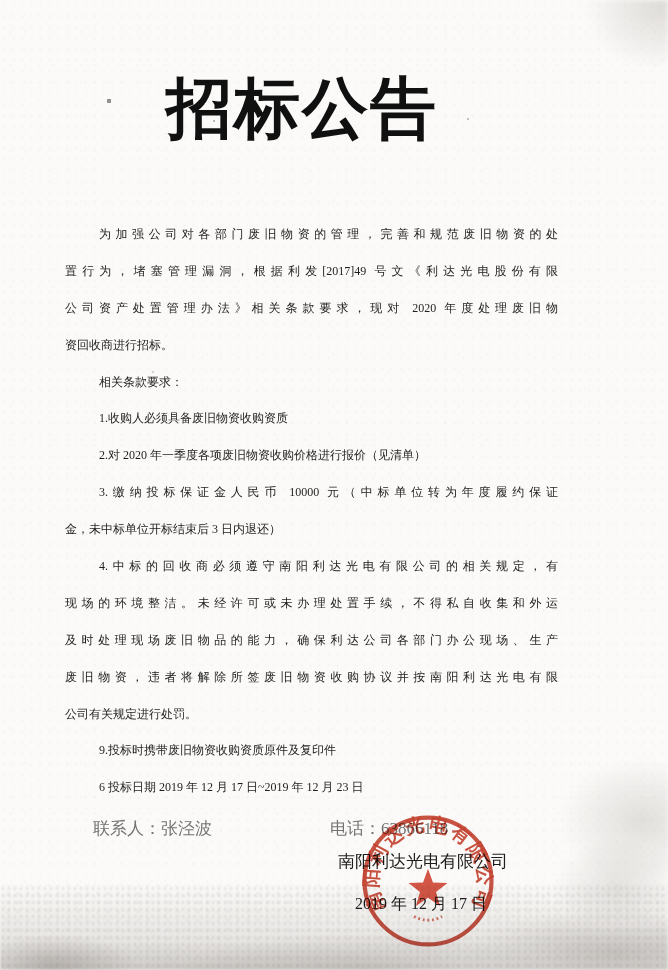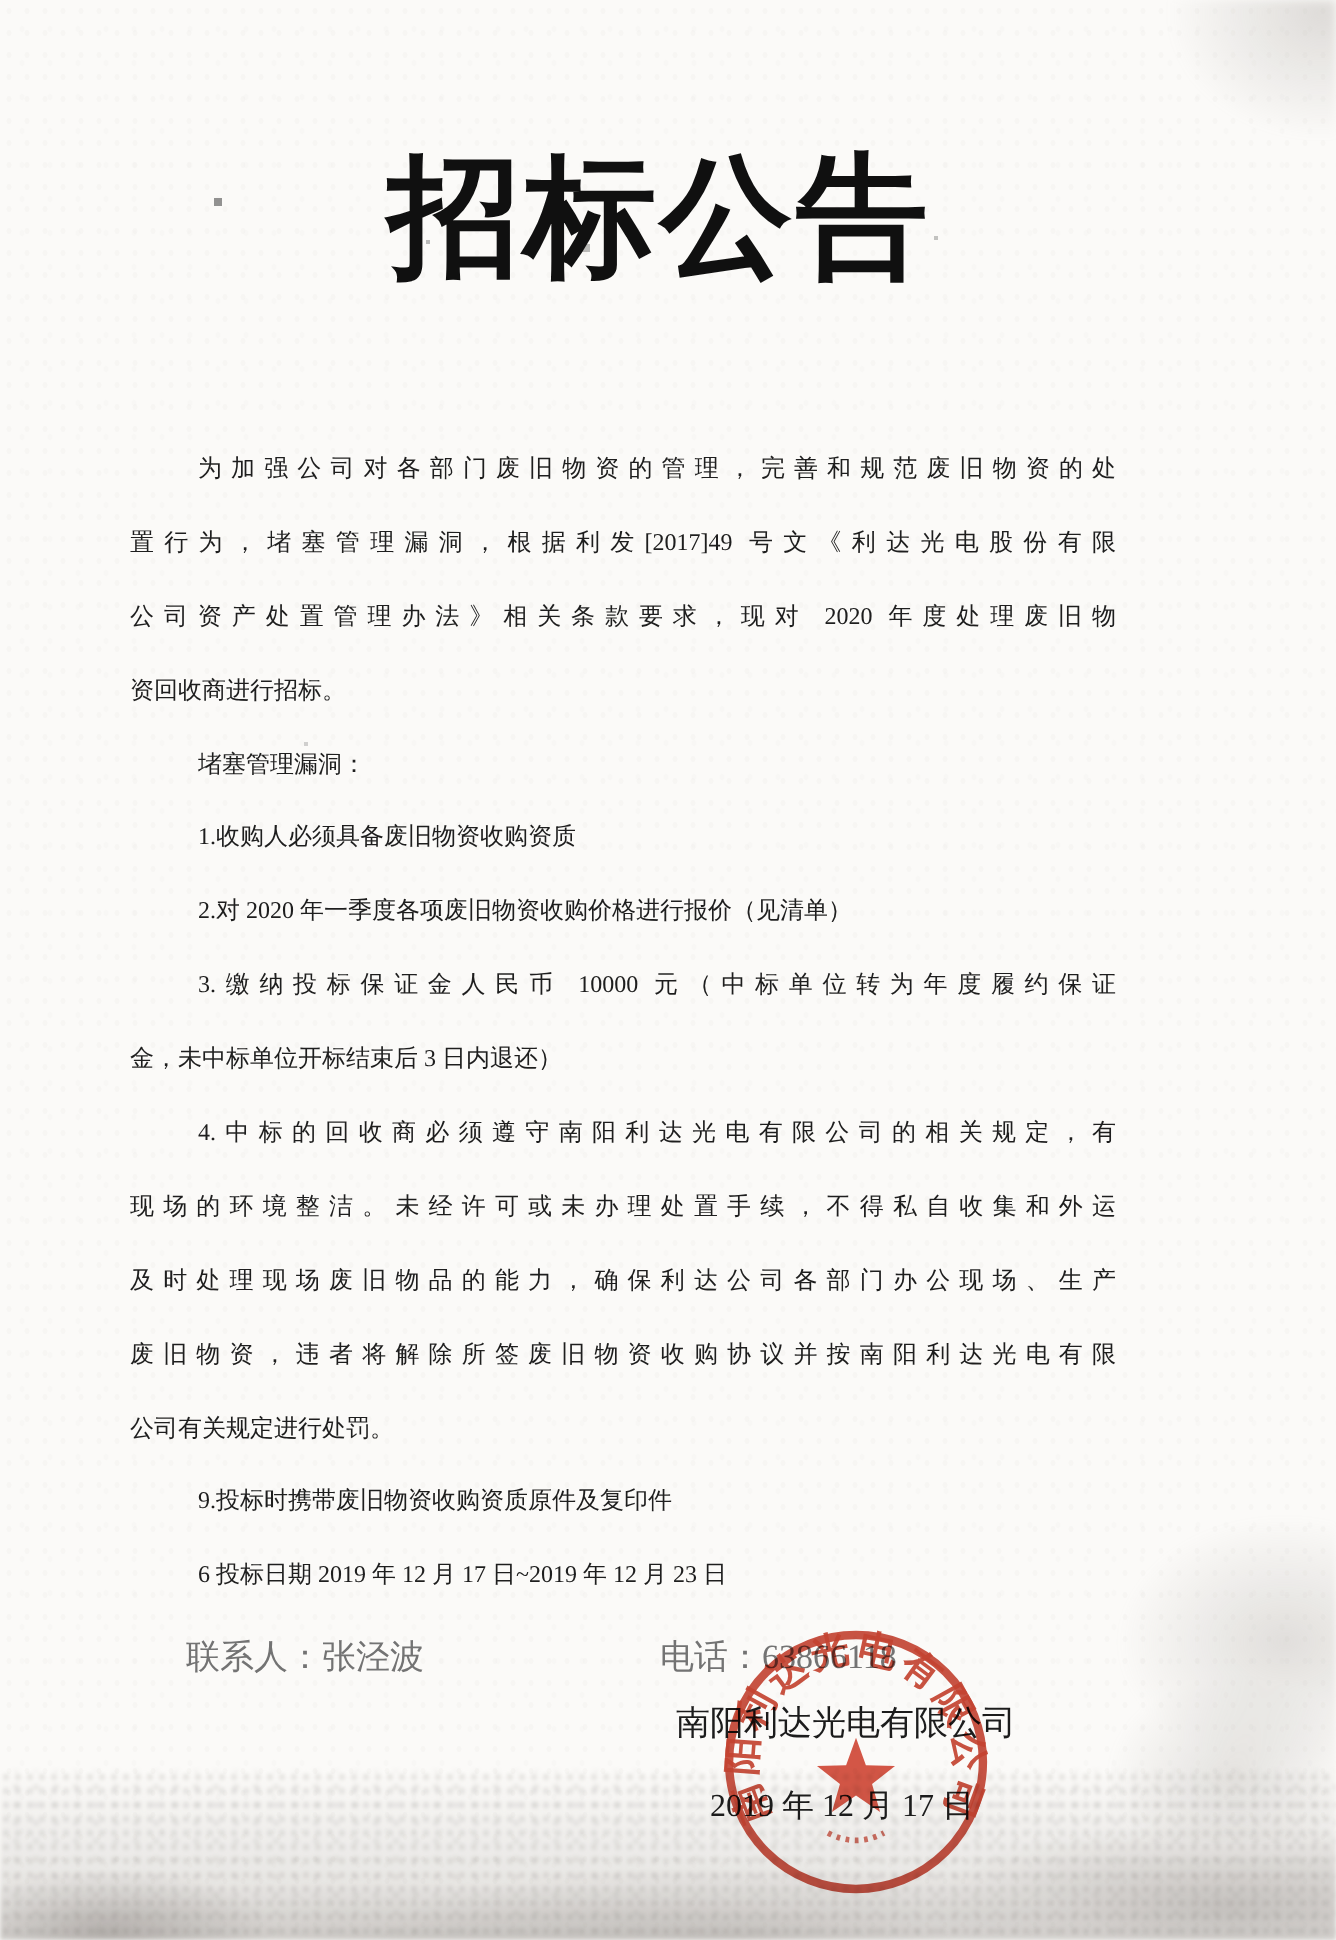--- a/index.html
+++ b/index.html
@@ -53,21 +53,20 @@
     box-shadow:108px 100px 0 1px rgba(60,60,60,.55),
                292px 123px 0 1px rgba(70,70,70,.35),
                213px 120px 0 0 rgba(90,90,90,.4),
                467px 118px 0 0 rgba(90,90,90,.35),
                152px 371px 0 0 rgba(110,110,110,.3);}
 
   .title{
     position:absolute;left:166px;top:64px;width:336px;
     font-size:66px;font-weight:700;letter-spacing:2px;color:#101010;
     white-space:nowrap;
-    margin-left:28px;
   }
 
   .body-text{
     position:absolute;left:65px;top:216px;width:493px;color:#1e1e1e;
     font-size:12px;
   }
   .line{height:36.9px;line-height:36.9px;white-space:nowrap;}
   .line.fill{white-space:normal;text-align:justify;text-align-last:justify;}
   .line.indent{text-indent:34px;}
 
@@ -98,21 +97,21 @@
   <div class="noise-bottom"></div>
   <div class="specks"></div>
 
   <div class="title">招标公告</div>
 
   <div class="body-text">
     <div class="line indent fill">为加强公司对各部门废旧物资的管理，完善和规范废旧物资的处</div>
     <div class="line fill">置行为，堵塞管理漏洞，根据利发[2017]49 号文《利达光电股份有限</div>
     <div class="line fill">公司资产处置管理办法》相关条款要求，现对 2020 年度处理废旧物</div>
     <div class="line">资回收商进行招标。</div>
-    <div class="line indent">堵塞管理漏洞：</div>
+    <div class="line indent">相关条款要求：</div>
     <div class="line indent">1.收购人必须具备废旧物资收购资质</div>
     <div class="line indent">2.对 2020 年一季度各项废旧物资收购价格进行报价（见清单）</div>
     <div class="line indent fill">3.缴纳投标保证金人民币 10000 元（中标单位转为年度履约保证</div>
     <div class="line">金，未中标单位开标结束后 3 日内退还）</div>
     <div class="line indent fill">4.中标的回收商必须遵守南阳利达光电有限公司的相关规定，有</div>
     <div class="line fill">现场的环境整洁。未经许可或未办理处置手续，不得私自收集和外运</div>
     <div class="line fill">及时处理现场废旧物品的能力，确保利达公司各部门办公现场、生产</div>
     <div class="line fill">废旧物资，违者将解除所签废旧物资收购协议并按南阳利达光电有限</div>
     <div class="line">公司有关规定进行处罚。</div>
     <div class="line indent">9.投标时携带废旧物资收购资质原件及复印件</div>

